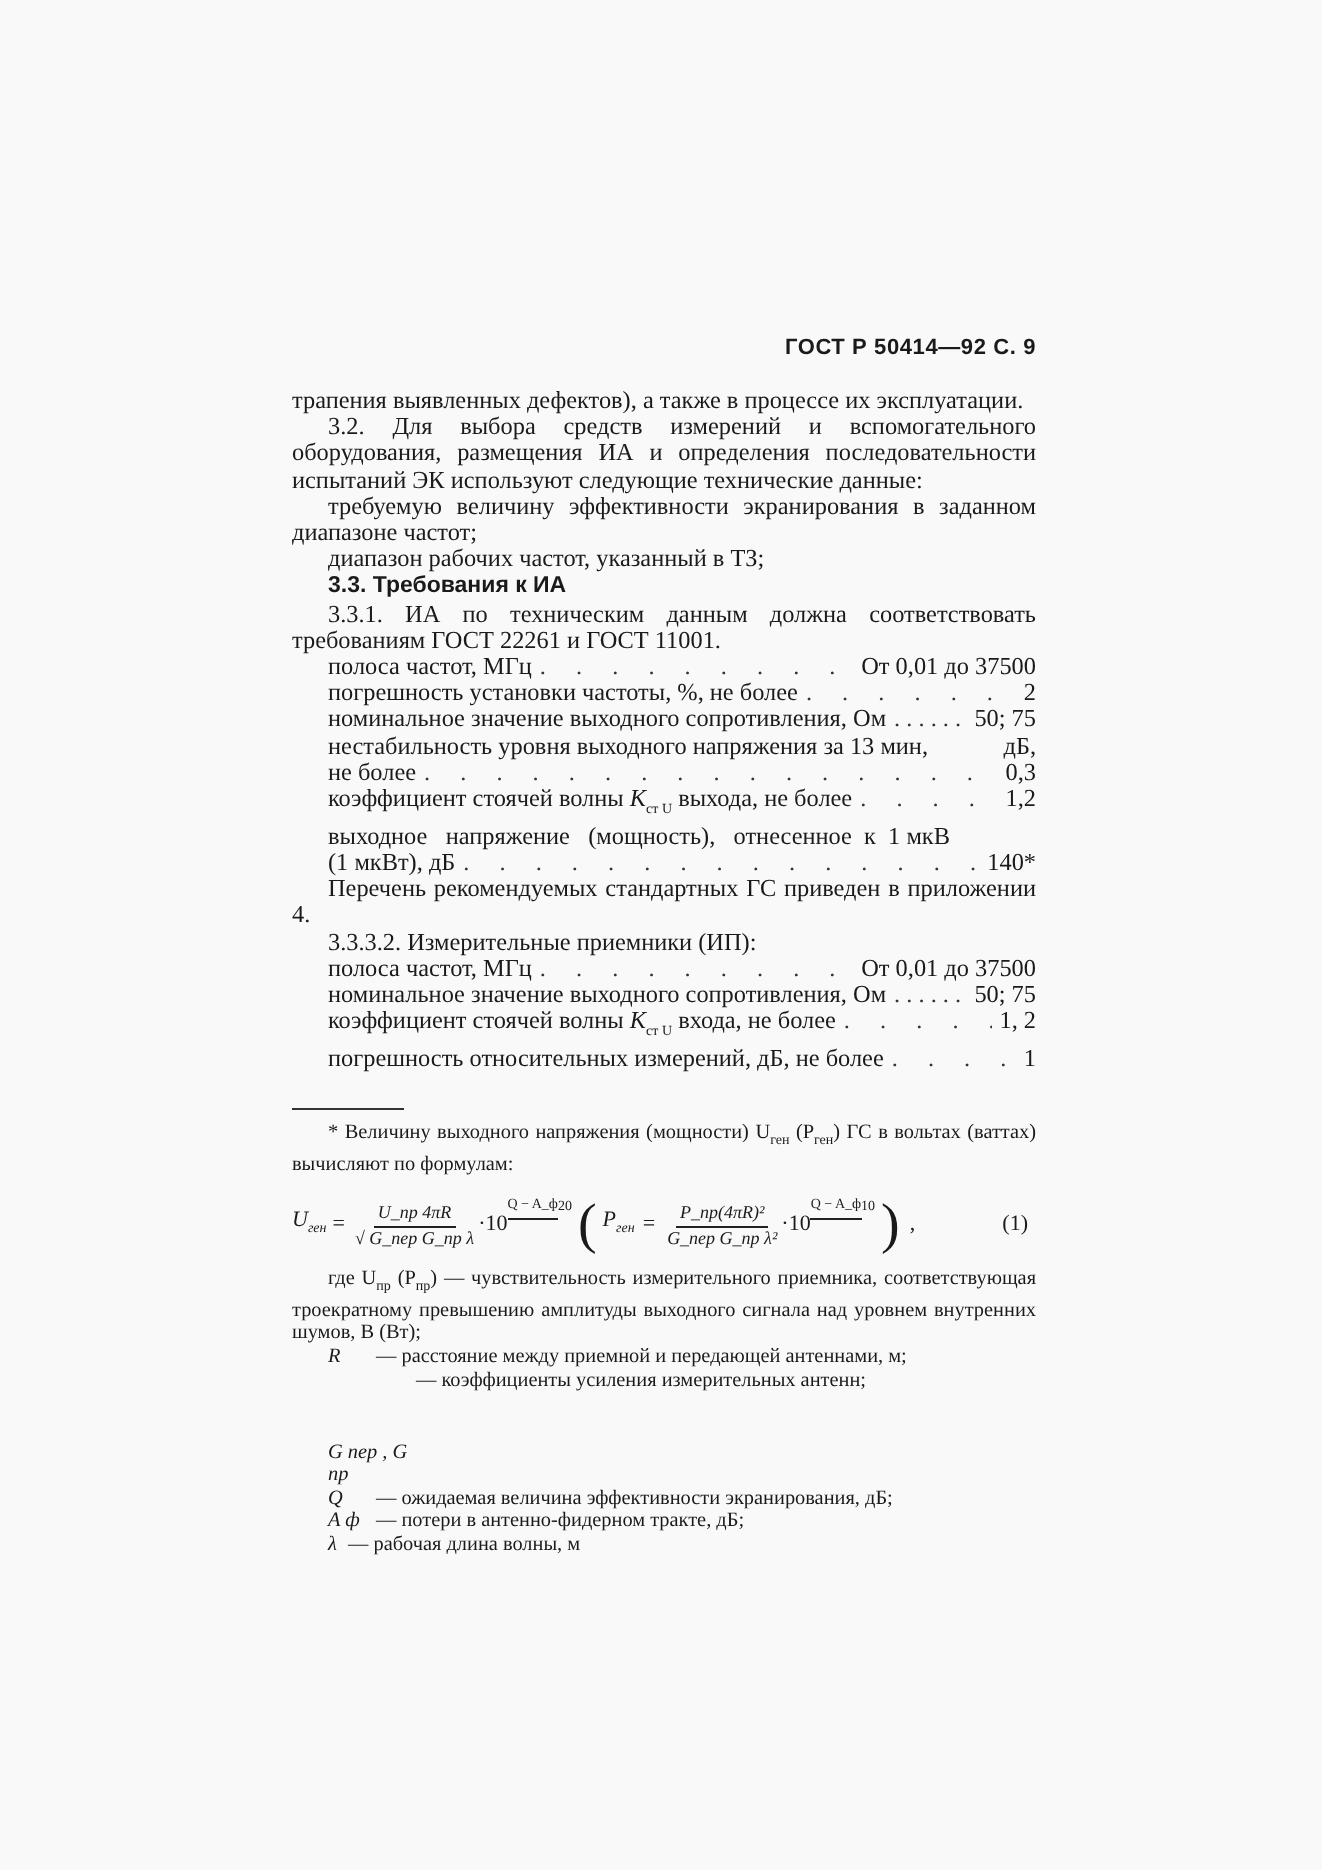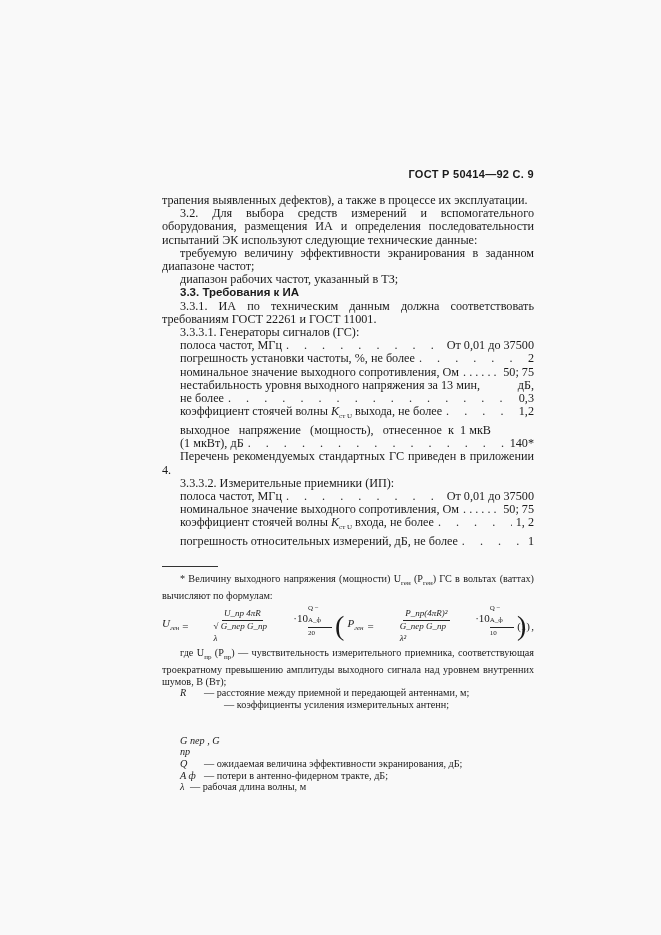--- a/index.html
+++ b/index.html
@@ -6,21 +6,21 @@
   body {
     width: 661px; height: 935px;
     background: #f9f9f9;
     position: relative;
     overflow: hidden;
     font-family: "Liberation Serif", "DejaVu Serif", serif;
     color: #1a1a1a;
   }
   .page {
     position: absolute;
-    left: 162px;
+    left: 146px;
     top: 168px;
     width: 372px;
   }
   .header {
     text-align: right;
     font-family: "Liberation Sans", "DejaVu Sans", sans-serif;
     font-weight: bold;
     font-size: 11px;
     letter-spacing: 0.3px;
     height: 20px;
@@ -66,48 +66,47 @@
   .formula {
     display: flex;
     align-items: center;
     font-size: 11px;
     margin: 8px 0 4px 0;
     height: 34px;
     position: relative;
   }
   .frac {
     display: inline-flex; flex-direction: column; align-items: center;
-    margin: 0 20px; font-size: 9px;
+    margin: 0 0; font-size: 9px;
   }
   .frac .num { border-bottom: 1px solid #222; padding: 0 2px; }
   .frac .den { padding: 0 2px; }
   .paren { font-size: 28px; line-height: 28px; font-weight: 200; margin: 0 3px; }
   .pow { display: inline-flex; align-items: flex-start; }
-  .pow .exp { font-size: 7px; margin-top: -10px; display: inline-flex; flex-direction: column; }
+  .pow .exp { font-size: 7px; margin-top: -10px; display: inline-flex; flex-direction: row; align-items: center; }
   .pow .exp span:first-child { border-bottom: 1px solid #222; }
   .eqnum { position: absolute; right: 4px; }
   .def { display: flex; }
   .def .sym { width: 24px; font-style: italic; flex: 0 0 auto; }
   .def .sym2 { width: 32px; font-style: italic; flex: 0 0 auto; margin-top: 36px; }
   .def .sym3 { width: 10px; font-style: italic; flex: 0 0 auto; }
 </style>
 </head>
 <body>
 
 <div class="page">
   <div class="header">ГОСТ Р 50414—92 С. 9</div>
 
   <div class="body-text">
     <p class="p">трапения выявленных дефектов), а также в процессе их эксплуатации.</p>
     <p class="p ind">3.2. Для выбора средств измерений и вспомогательного оборудования, размещения ИА и определения последовательности испытаний ЭК используют следующие технические данные:</p>
     <p class="p ind">требуемую величину эффективности экранирования в заданном диапазоне частот;</p>
     <p class="p ind">диапазон рабочих частот, указанный в ТЗ;</p>
     <p class="p ind"><span class="bold">3.3. Требования к ИА</span></p>
     <p class="p ind">3.3.1. ИА по техническим данным должна соответствовать требованиям ГОСТ 22261 и ГОСТ 11001.</p>
-    <p class="p ind">3.3.3.1. Генераторы сигналов (ГС):</p>
 
     <div>
       <div class="row">
         <span class="lbl">полоса частот,  МГц</span>
         <span class="dots"></span>
         <span class="val">От 0,01 до 37500</span>
       </div>
       <div class="row">
         <span class="lbl">погрешность установки частоты, %, не более</span>
         <span class="dots"></span>

